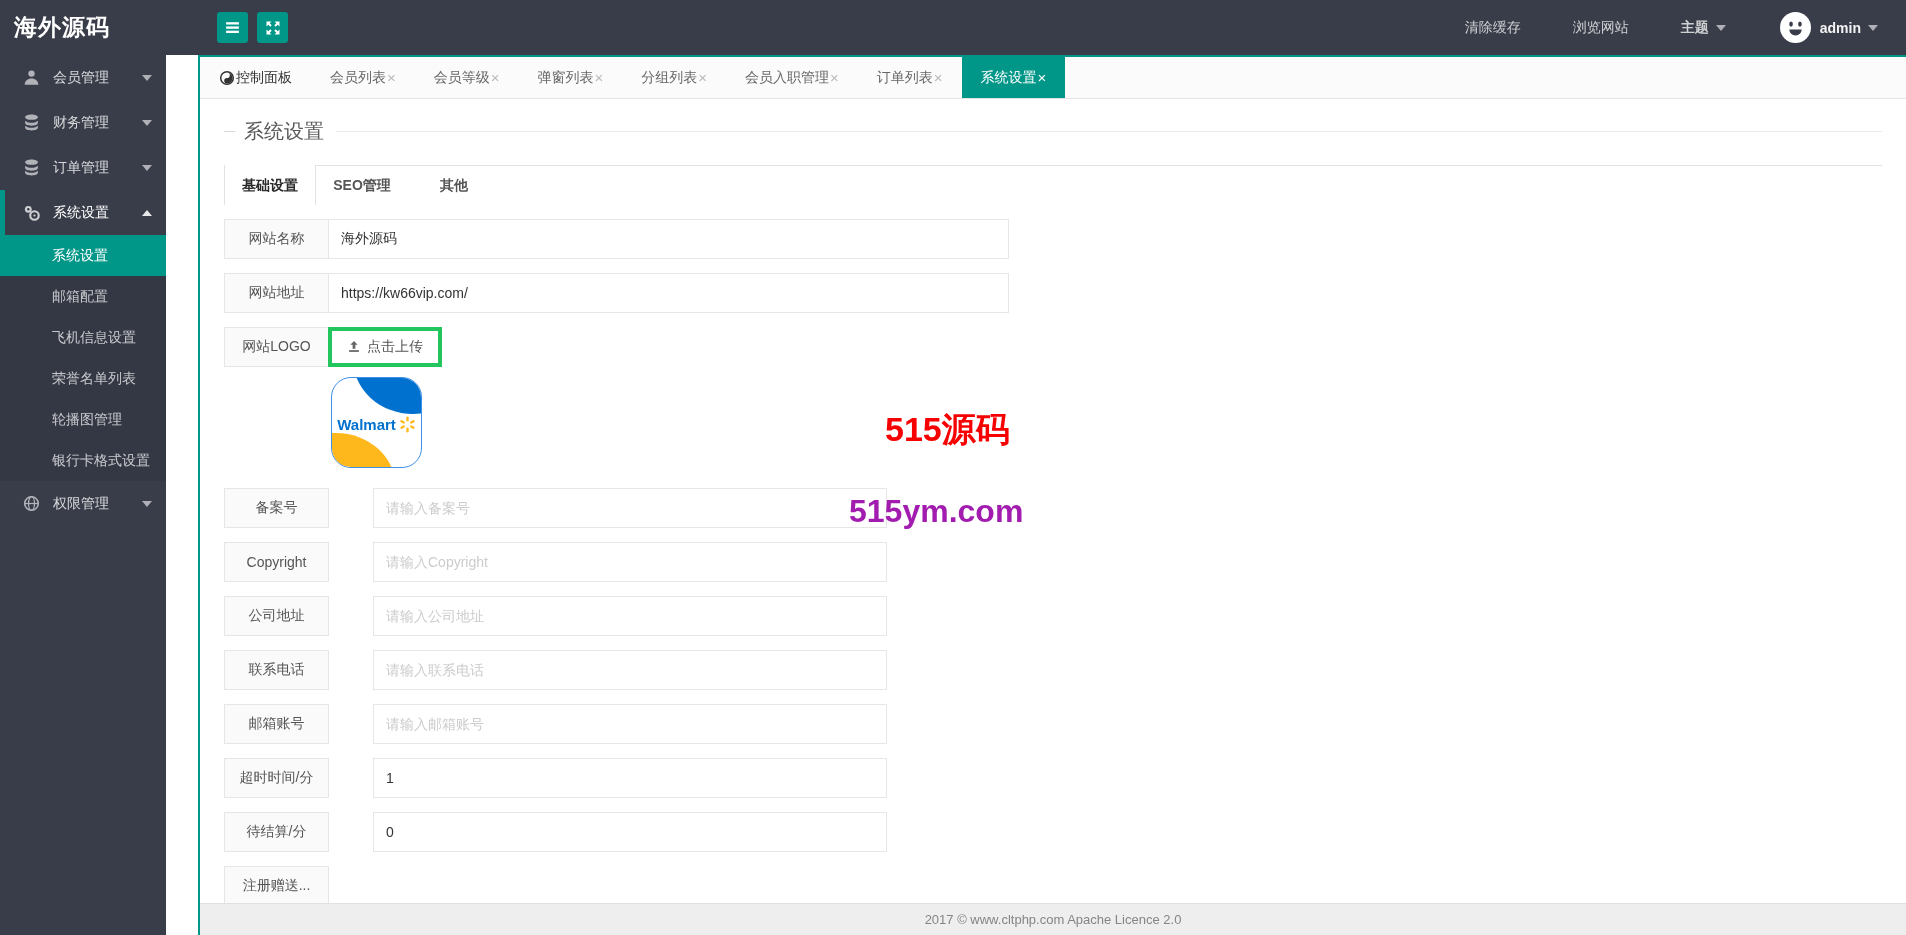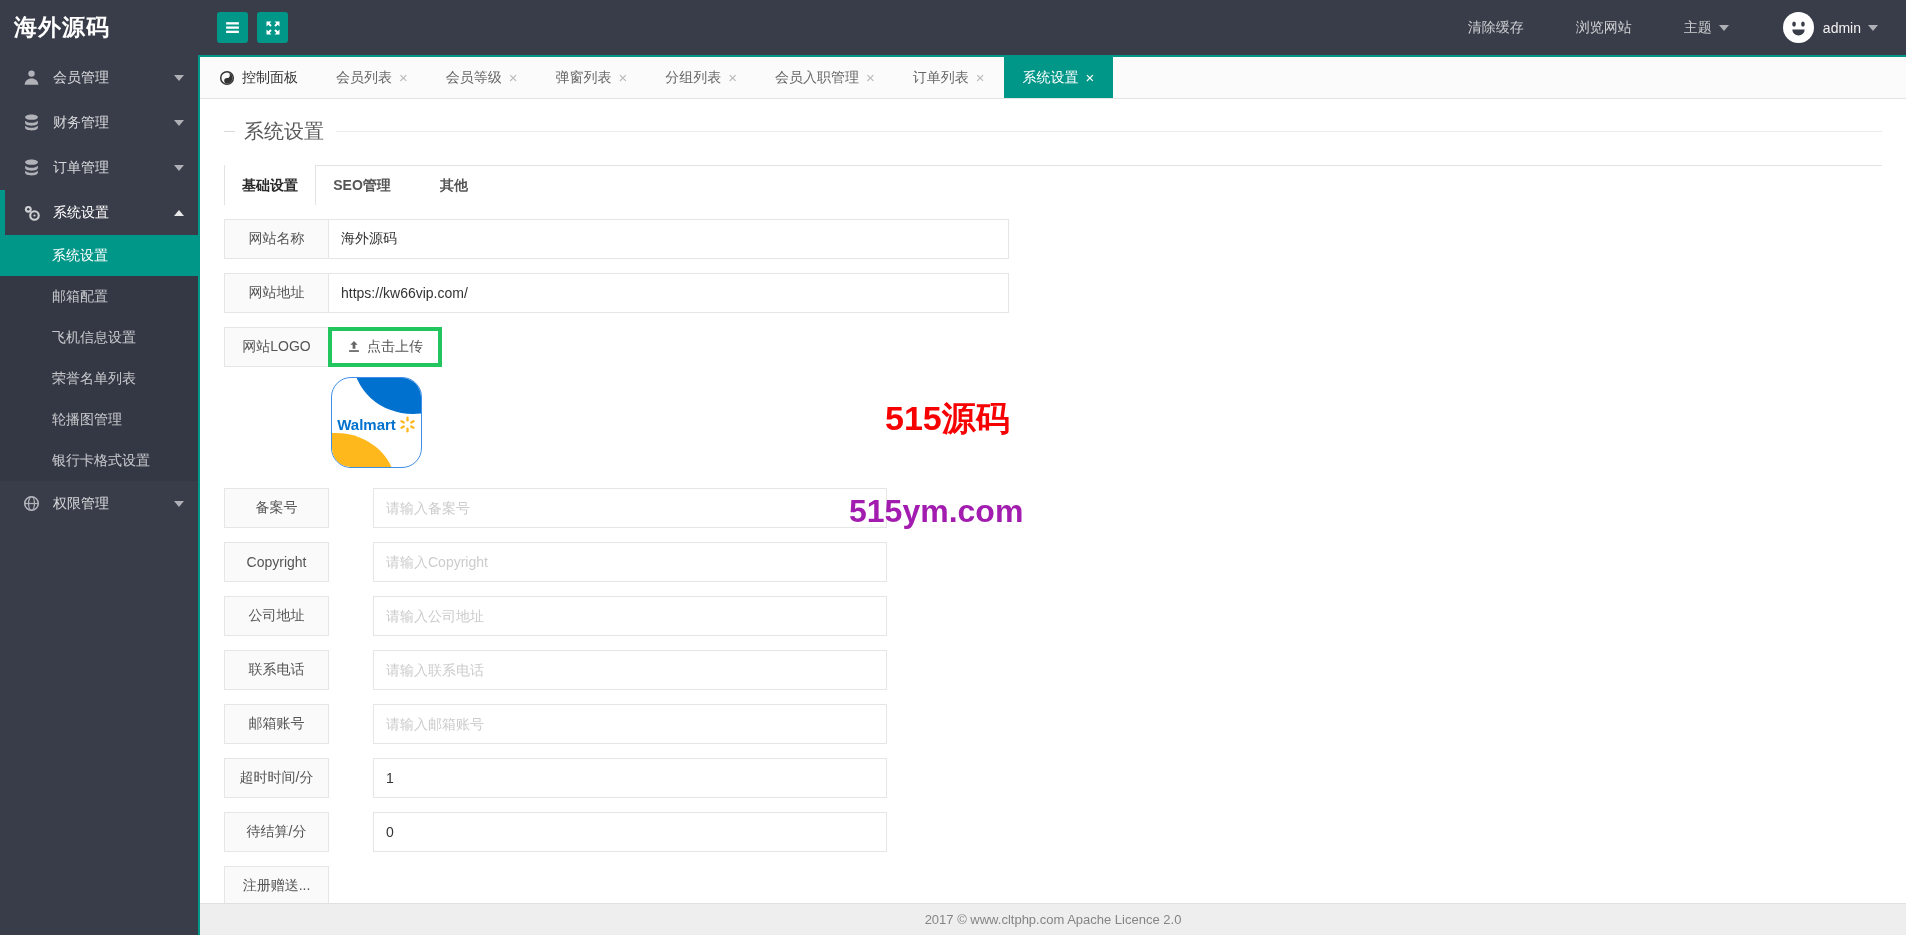--- a/index.html
+++ b/index.html
@@ -9,48 +9,48 @@
   
   .header { position:absolute; top:0; left:0; width:1906px; height:55px;
             background:#393d49; display:flex; align-items:center; z-index:20; }
   .logo { width:198px; padding-left:14px; color:#fff; font-size:23px; font-weight:bold;
           letter-spacing:1px; white-space:nowrap; }
   .hbtn { width:31px; height:31px; background:#009688; border-radius:3px; margin-left:19px;
           display:flex; align-items:center; justify-content:center; cursor:pointer; }
   .hbtn + .hbtn { margin-left:9px; }
   .hspacer { flex:1; }
   .hlink { color:#cfd0d3; font-size:14px; padding:0 26px; cursor:pointer; white-space:nowrap; }
-  .hdrop { display:flex; align-items:center; gap:7px; }
+  .hdrop { display:flex; align-items:center; gap:7px;font-weight:bold; }
   .caret-down { width:0; height:0; border-left:5px solid transparent; border-right:5px solid transparent;
                 border-top:6px solid #aeb0b5; display:inline-block; }
   .caret-up { width:0; height:0; border-left:5px solid transparent; border-right:5px solid transparent;
               border-bottom:6px solid #e8e8e8; display:inline-block; }
   .avatar { width:31px; height:31px; border-radius:50%; background:#fff; margin:0 9px 0 28px;
             display:flex; align-items:center; justify-content:center; overflow:hidden; }
   .admin-name { color:#f3f3f3; font-size:14px; }
   .hdrop-user { margin-right:28px; cursor:pointer; }
 
   
-  .sidebar { position:absolute; top:55px; left:0; width:198px; bottom:0; background:#393d49; }
+  .sidebar { position:absolute; top:55px; left:0; width:166px; bottom:0; background:#393d49; }
   .snav-item { height:45px; display:flex; align-items:center; padding-left:23px; cursor:pointer;
                color:rgba(255,255,255,.8); font-size:14px; position:relative; }
   .snav-item .s-ico { width:17px; height:17px; margin-right:13px; flex:none; opacity:.85; }
   .snav-item .s-caret { position:absolute; right:14px; }
   .snav-item.expanded { color:#fff; border-left:5px solid #009688; padding-left:18px; }
   .snav-children { background:#343845; }
   .snav-child { height:41px; line-height:41px; padding-left:52px; color:rgba(255,255,255,.72);
                 font-size:14px; cursor:pointer; }
   .snav-child.active { background:#009688; color:#fff; }
 
   
   .main { position:absolute; left:198px; top:55px; right:0; bottom:0;
           border-left:2px solid #009688; display:flex; flex-direction:column; background:#fff; }
   .tabbar { height:44px; flex:none; border-top:2px solid #009688; background:#fbfbfb;
             border-bottom:1px solid #e4e4e4; display:flex; align-items:stretch; font-size:14px; color:#666; }
-  .ptab { display:flex; align-items:center; gap:7px; padding:0 19px; cursor:pointer; white-space:nowrap; }
+  .ptab { display:flex; align-items:center; gap:1px; padding:0 19px; cursor:pointer; white-space:nowrap; }
   .ptab .tclose { color:#b9b9b9; font-size:15px; line-height:1; cursor:pointer; }
   .ptab.first { color:#333; }
   .ptab.active { background:#009688; color:#fff; }
   .ptab.active .tclose { color:#fff; }
 
   .content { flex:1; background:#fff; position:relative; padding:18px 24px 0 24px; overflow:hidden; }
 
   .page-title-row { display:flex; align-items:center; height:28px; }
   .pt-dash { width:11px; height:1px; background:#d9d9d9; margin-right:9px; }
   .pt-text { font-size:20px; color:#595959; margin-right:12px; white-space:nowrap; }
@@ -82,21 +82,21 @@
   .logo-preview { width:91px; height:91px; margin:10px 0 20px 107px; border:1px solid #3f8fe8;
                   border-radius:20px; background:#fff; position:relative; overflow:hidden; }
   .lp-blue { position:absolute; width:120px; height:110px; border-radius:50%; background:#0071ce;
              top:-74px; right:-52px; }
   .lp-yellow { position:absolute; width:120px; height:110px; border-radius:50%; background:#ffb81c;
                bottom:-76px; left:-56px; }
   .lp-row { position:absolute; top:38px; left:0; right:0; display:flex; align-items:center;
             justify-content:center; gap:3px; }
   .lp-word { color:#0071ce; font-size:15px; font-weight:bold; }
 
-  .watermark1 { position:absolute; left:685px; top:297px; font-size:34px; font-weight:bold;
+  .watermark1 { position:absolute; left:685px; top:308px; font-size:34px; font-weight:bold;
                 color:#f60000; white-space:nowrap; }
   .watermark2 { position:absolute; left:649px; top:394px; font-size:32px; font-weight:bold;
                 color:#a21caf; white-space:nowrap; }
 
   .footer { height:32px; flex:none; background:#eeeeee; border-top:1px solid #e0e0e0;
             display:flex; align-items:center; justify-content:center; font-size:13px; color:#858585; }
 </style>
 </head>
 <body>
 

